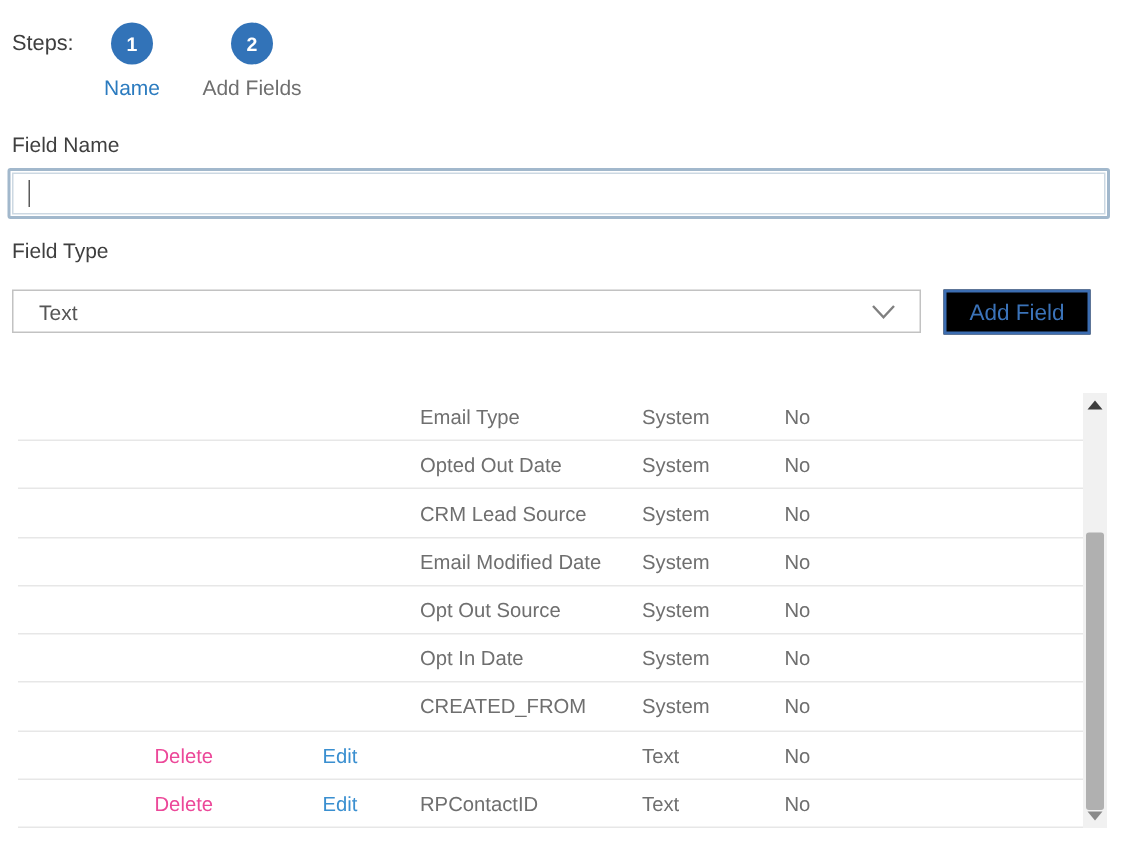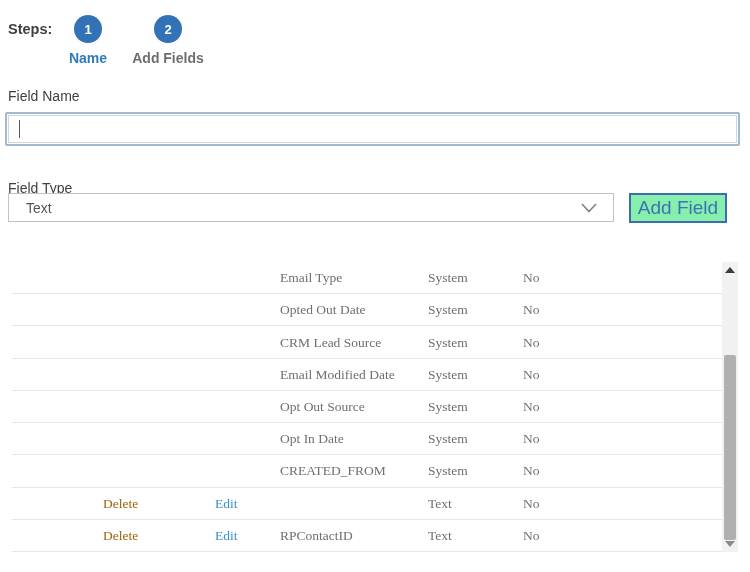--- a/index.html
+++ b/index.html
@@ -1,62 +1,62 @@
 <!DOCTYPE html>
 <html><head>
 <meta charset="utf-8">
 <style>
   * { margin:0; padding:0; box-sizing:border-box; }
   body { background:#ffffff; font-family:"Liberation Sans", sans-serif; }
   .page { position:relative; width:750px; height:572px; background:#fff; overflow:hidden; }
 
   
-  .steps-label { position:absolute; left:8px; top:21px; font-size:14.5px; color:#3f3f3f; font-weight:700; }
+  .steps-label { position:absolute; left:8px; top:21px; font-size:14.5px; color:#3f3f3f; font-weight:400; }
   .step { position:absolute; top:15px; width:56px; display:flex; flex-direction:column; align-items:center; cursor:pointer; }
   .step-1 { left:60px; } .step-2 { left:140px; }
   .step-circle { width:28px; height:28px; border-radius:50%; background:#3273b8; color:#fff;
                  display:flex; align-items:center; justify-content:center; font-size:13px; font-weight:bold; }
-  .step-label { margin-top:7px; font-size:14px; white-space:nowrap;font-weight:bold; }
+  .step-label { margin-top:7px; font-size:14px; white-space:nowrap; }
   .step-label.active { color:#2b7bbf; }
   .step-label.inactive { color:#6f6f6f; }
 
   
   .form-label { position:absolute; left:8px; font-size:14px; color:#3f3f3f; }
   .lbl-field-name { top:88px; }
-  .lbl-field-type { top:180px; }
+  .lbl-field-type { top:159px; }
   .lbl-db-fields  { top:241px; }
 
   
   .field-name-input { position:absolute; left:5px; top:112px; width:735px; height:34px;
                       border:2px solid #a2b8cc; border-radius:2px; background:#fff;
                       box-shadow: inset 0 0 0 1px #ffffff, inset 0 0 0 2px #ccd8e2;
                       font-family:"Liberation Sans", sans-serif; font-size:14px; color:#444;
                       padding-left:14px; outline:none; }
   .text-caret { position:absolute; left:19px; top:120px; width:1px; height:18px; background:#5a5a5a; }
 
   
   .field-type-select { position:absolute; left:8px; top:193px; width:606px; height:29px;
                        border:1px solid #c2c2c2; background:#fff; cursor:pointer; }
   .field-type-value { position:absolute; left:17px; top:50%; transform:translateY(-50%);
                       font-size:14px; color:#565656; }
   .chevron { position:absolute; right:16px; top:50%; transform:translateY(-50%); width:16px; height:10px; }
 
   
   .add-field-button { position:absolute; left:629px; top:193px; width:98px; height:30px;
-                      background:#86efac; border:2px solid #3c6db1; color:#3b73b9;
-                      font-family:"Liberation Sans", sans-serif; font-size:19px; cursor:pointer; }
+                      background:#000000; border:2px solid #3c6db1; color:#3b73b9;
+                      font-family:"Liberation Sans", sans-serif; font-size:15px; cursor:pointer; }
 
   
   .fields-table { position:absolute; left:0; top:262px; width:750px; height:290px;
                   display:grid; grid-template-rows:repeat(9, 1fr); }
-  .table-row { position:relative;font-family:Liberation Serif, serif; }
+  .table-row { position:relative; }
   .table-row::after { content:''; position:absolute; left:12px; right:28px; bottom:0;
                       height:1px; background:#e7e7e7; }
   .cell { position:absolute; top:50%; transform:translateY(-50%); font-size:13.5px; color:#6f6f6f; white-space:nowrap; }
-  .cell-delete { left:103px; color:#a16207; cursor:pointer; }
+  .cell-delete { left:103px; color:#ec4899; cursor:pointer; }
   .cell-edit   { left:178px; color:#3a8fd0; cursor:pointer;margin-left:37px; }
   .cell-name   { left:280px; }
   .cell-type   { left:428px; }
   .cell-flag   { left:523px; }
 
   
   .scrollbar { position:absolute; left:722px; top:0; width:16px; height:290px; background:#f1f1f1; }
   .scroll-up { position:absolute; top:0; left:0; width:16px; height:16px; cursor:pointer; }
   .scroll-up::after { content:''; position:absolute; left:3px; top:5px; width:0; height:0;
                       border-left:5px solid transparent; border-right:5px solid transparent;

